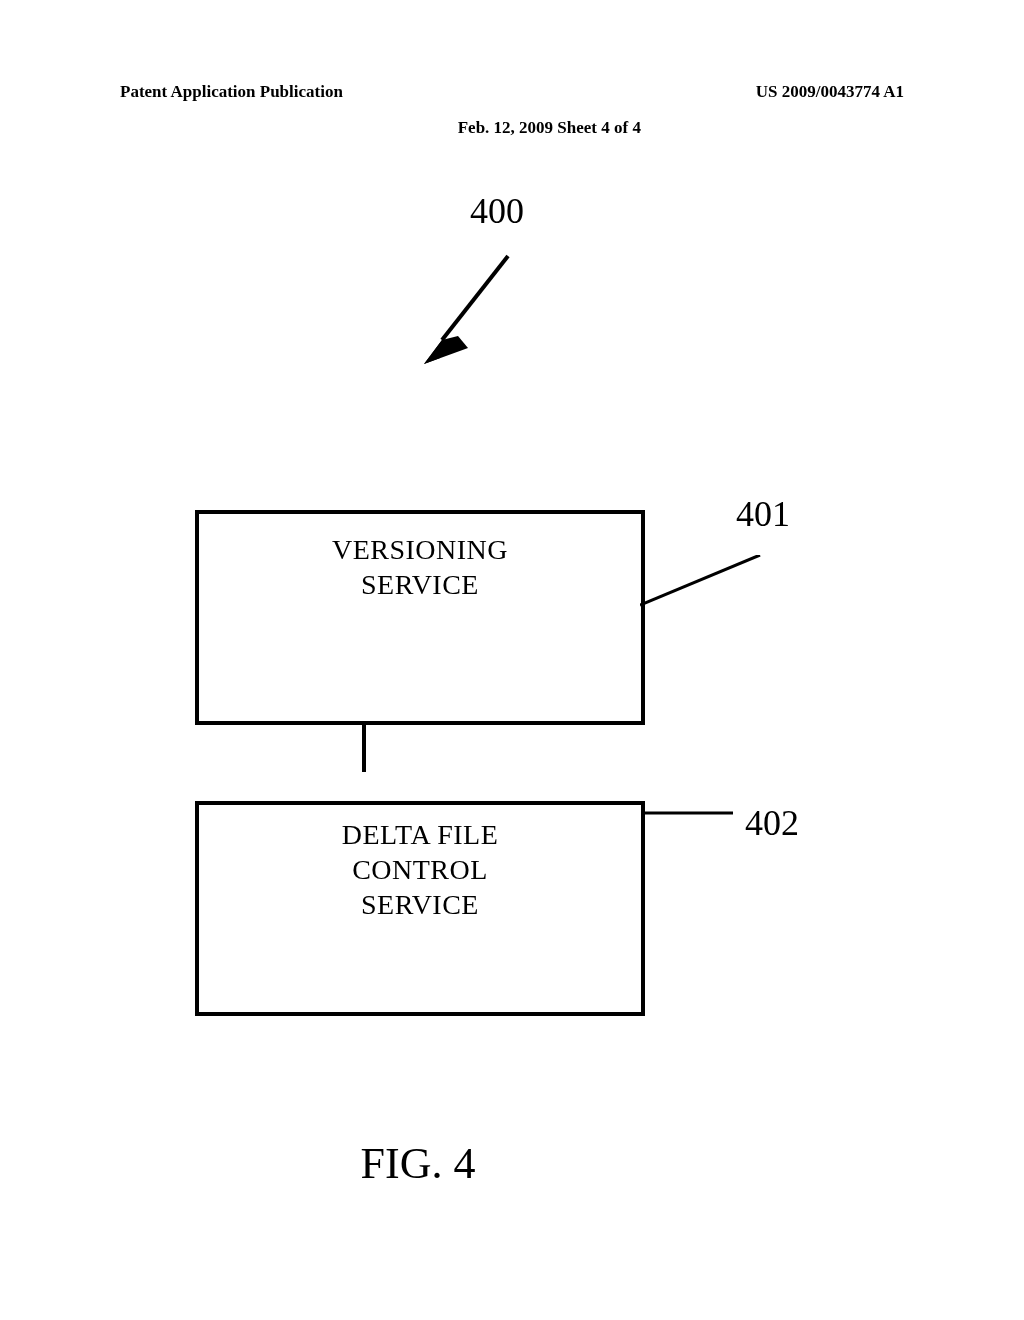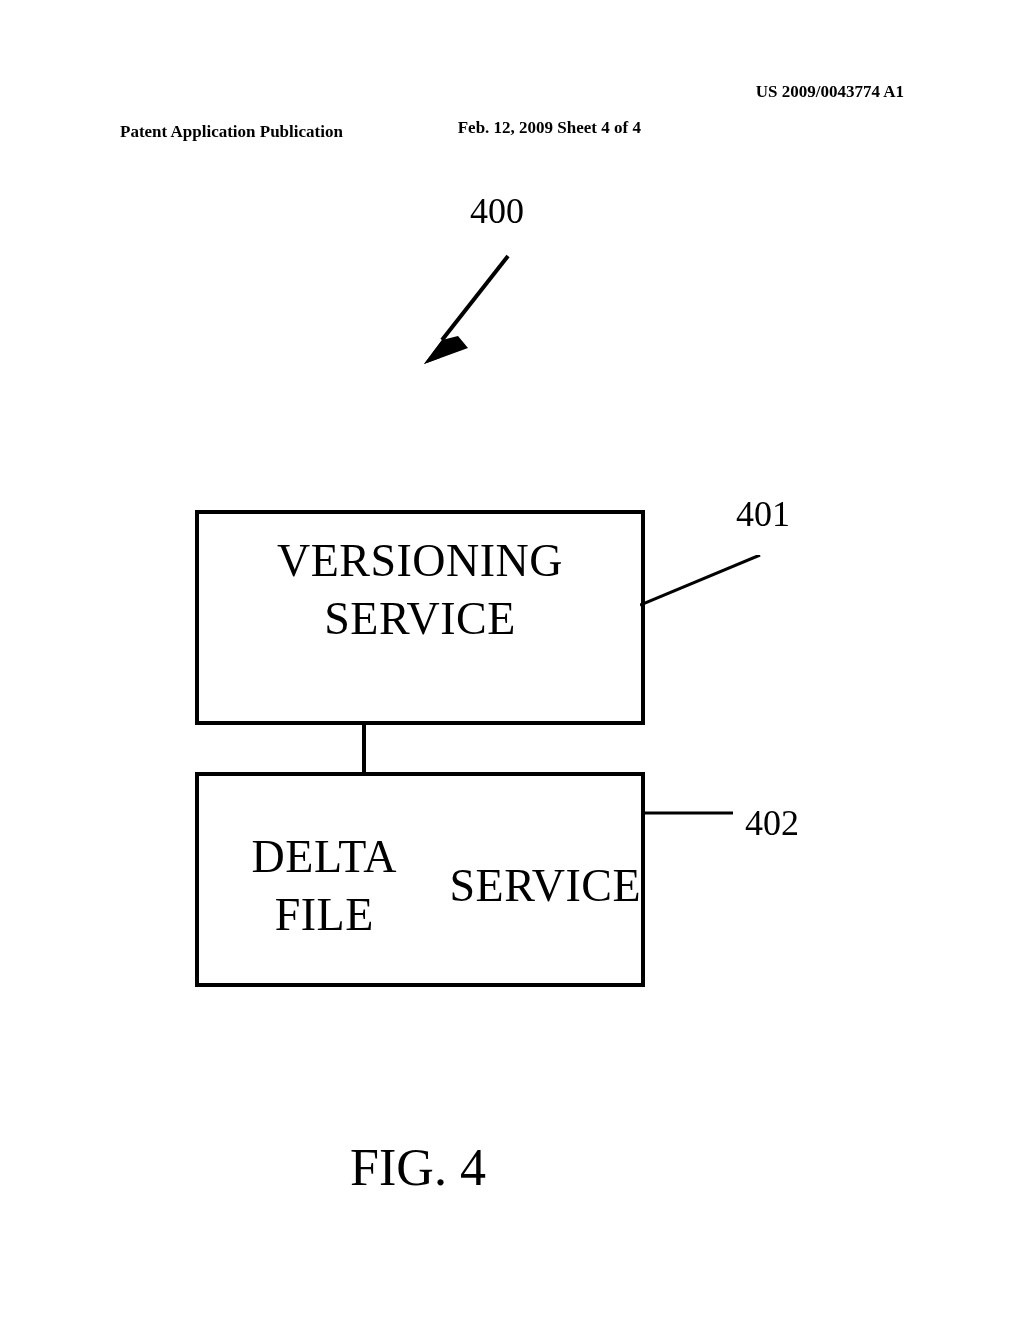--- a/index.html
+++ b/index.html
@@ -20,21 +20,20 @@
       left: 0;
       right: 0;
       display: flex;
       justify-content: space-between;
       padding: 0 120px;
       font-size: 17px;
       font-weight: bold;
     }
     .header-left {
       flex: 0 0 auto;
-      margin-top: 40px;
     }
     .header-center {
       flex: 0 0 auto;
       margin-top: 36px;
     }
     .header-right {
       flex: 0 0 auto;
     }
     .diagram-container {
       position: absolute;
@@ -62,21 +61,21 @@
       width: 450px;
       height: 215px;
       border: 4px solid #000;
       display: flex;
       flex-direction: column;
       align-items: center;
       justify-content: flex-start;
       padding-top: 18px;
     }
     .box-text {
-      font-size: 46px;
+      font-size: 28px;
       font-family: "Times New Roman", Times, serif;
       text-align: center;
       line-height: 1.25;
       letter-spacing: 0.5px;
     }
     .ref-401 {
       position: absolute;
       top: 303px;
       left: 736px;
       font-size: 36px;
@@ -90,26 +89,27 @@
     .connector {
       position: absolute;
       top: 534px;
       left: 362px;
       width: 4px;
       height: 48px;
       background: #000;
     }
     .box2 {
       position: absolute;
-      top: 582px;
+      top: 611px;
       left: 195px;
       width: 450px;
       height: 215px;
       border: 4px solid #000;
       display: flex;
+      flex-direction: column;
       align-items: center;
       justify-content: flex-start;
       padding-top: 12px;
     }
     .ref-402 {
       position: absolute;
       top: 612px;
       left: 745px;
       font-size: 36px;
       font-family: "Times New Roman", Times, serif;
@@ -118,21 +118,21 @@
       position: absolute;
       top: 618px;
       left: 643px;
     }
     .figure-label {
       position: absolute;
       top: 948px;
       left: 0;
       width: 100%;
       text-align: center;
-      font-size: 52px;
+      font-size: 44px;
       font-family: "Times New Roman", Times, serif;
     }
   </style>
 </head>
 <body>
 
 <div class="header">
   <div class="header-left">Patent Application Publication</div>
   <div class="header-center">Feb. 12, 2009  Sheet 4 of 4</div>
   <div class="header-right">US 2009/0043774 A1</div>
@@ -157,20 +157,21 @@
   <div class="ref-401">401</div>
 
   <svg class="lead-401" width="130" height="60">
     <line x1="0" y1="50" x2="120" y2="0" stroke="#000" stroke-width="3"></line>
   </svg>
 
   <div class="connector"></div>
 
   <div class="box2">
     <div class="box-text">DELTA FILE</div>
+    <div class="box-text">CONTROL</div>
     <div class="box-text">SERVICE</div>
   </div>
 
   <div class="ref-402">402</div>
 
   <svg class="lead-402" width="100" height="10">
     <line x1="0" y1="5" x2="90" y2="5" stroke="#000" stroke-width="3"></line>
   </svg>
 
   <div class="figure-label">FIG. 4</div>

